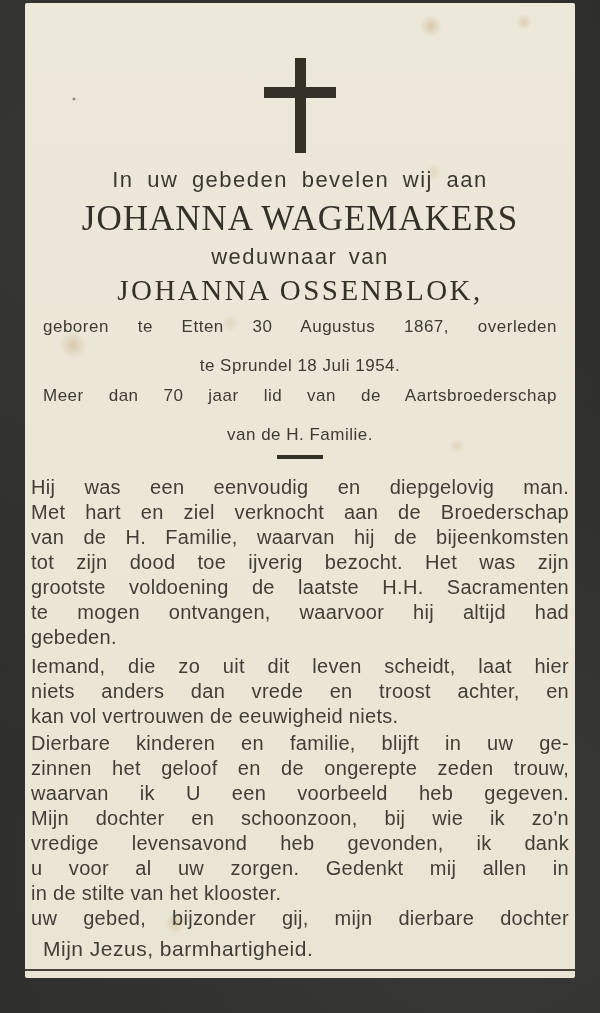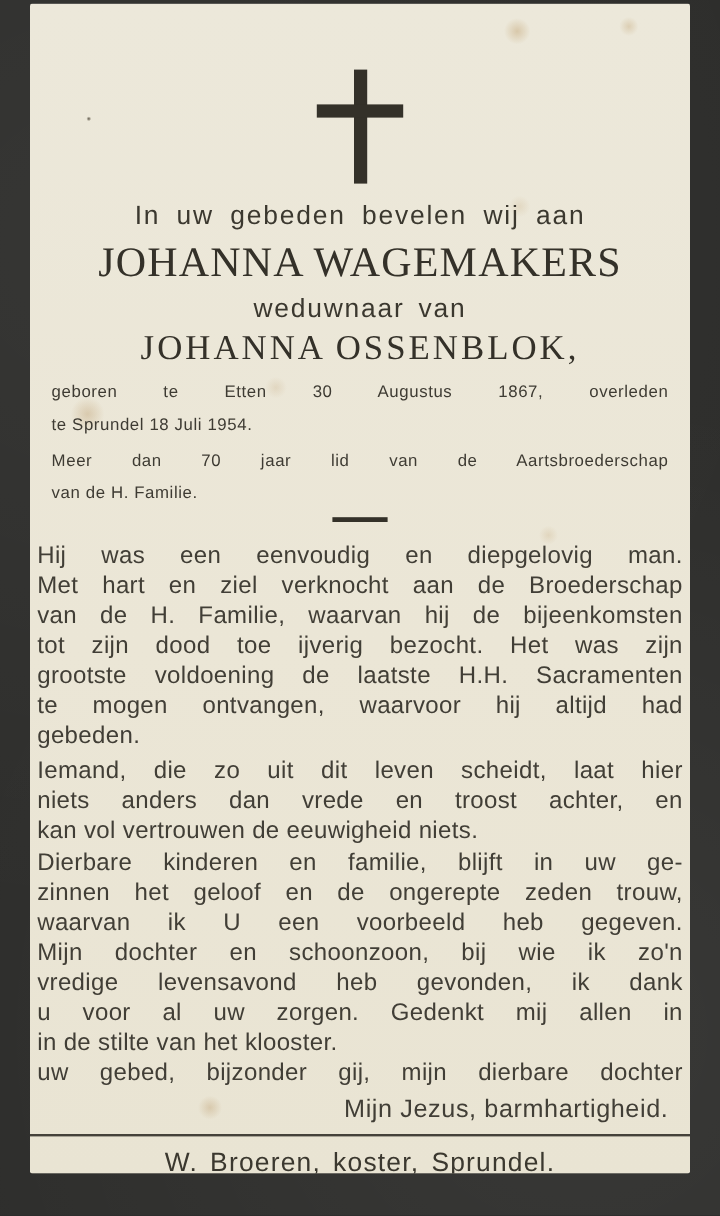--- a/index.html
+++ b/index.html
@@ -97,32 +97,34 @@
     font-family: "Liberation Serif", serif;
     font-weight: 400;
     font-size: 29px;
     line-height: 37px;
     letter-spacing: 2.5px;
     white-space: nowrap;
     color: #343129;
   }
   .vital, .membership {
     padding: 0 18px;
-    font-size: 14px;
+    font-size: 17px;
     line-height: 27px;
     letter-spacing: 0.5px;
     color: #3e3b33;
   }
   .vital { margin-top: 4px; }
   .membership { margin-top: 3px; }
   .stretch-line {
     text-align: justify;
     text-align-last: justify;
   }
   .center-line {
+    text-align: center;
+    margin-top: 12px;
   }
   .section-divider {
     width: 46px;
     height: 4px;
     background: #343129;
     margin: 7px auto 0 auto;
   }
   .para {
     padding: 0 6px;
     font-size: 20px;
@@ -143,21 +145,20 @@
   .jline.last {
     text-align-last: left;
   }
   .closing {
     margin-top: 5px;
     padding: 0 18px;
     font-size: 21px;
     line-height: 26px;
     letter-spacing: 0.5px;
     color: #413e36;
-    text-align: right;
   }
   .footer-rule {
     margin-top: 7px;
     width: 100%;
     height: 2px;
     background: #45423a;
   }
   .footer-line {
     margin-top: 8px;
     text-align: center;

